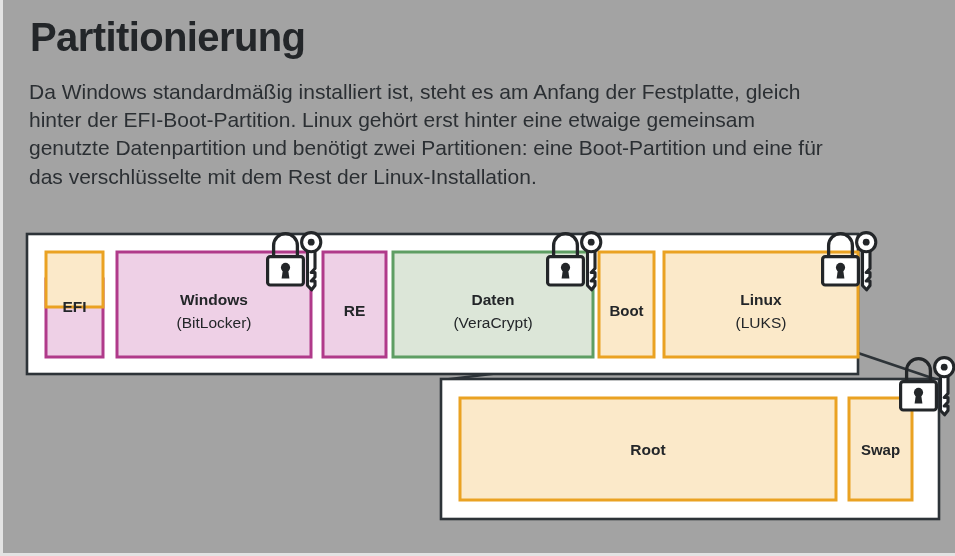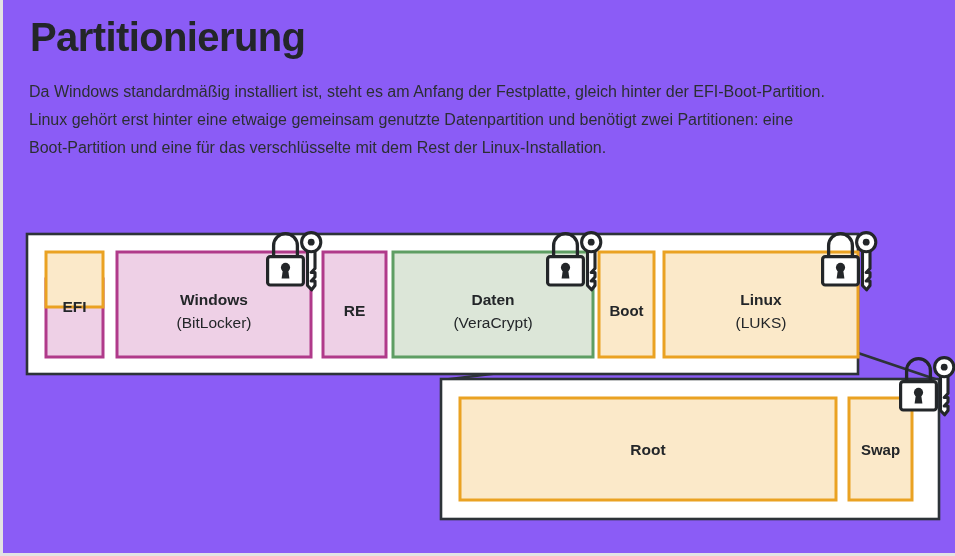--- a/index.html
+++ b/index.html
@@ -11,21 +11,21 @@
     width: 955px;
     height: 556px;
     overflow: hidden;
     font-family: "Liberation Sans", sans-serif;
     color: #232629;
   }
   #page {
     position: relative;
     width: 955px;
     height: 556px;
-    background: #8b5cf6;
+    background: #a3a3a3;
     box-sizing: border-box;
   }
   #edge-left {
     position: absolute;
     left: 0; top: 0;
     width: 3px; height: 556px;
     background: #e3e3e3;
   }
   #edge-bottom {
     position: absolute;
@@ -42,21 +42,21 @@
     letter-spacing: -0.6px;
     color: #232629;
     line-height: 1.1;
     white-space: nowrap;
   }
   #intro {
     position: absolute;
     left: 29px;
     top: 78px;
     width: 800px;
-    font-size: 16px;
+    font-size: 21px;
     line-height: 28.2px;
     color: #2b2f33;
     font-weight: 400;
   }
   #intro p { margin: 0; }
   #diagram {
     position: absolute;
     left: 0;
     top: 222px;
   }

